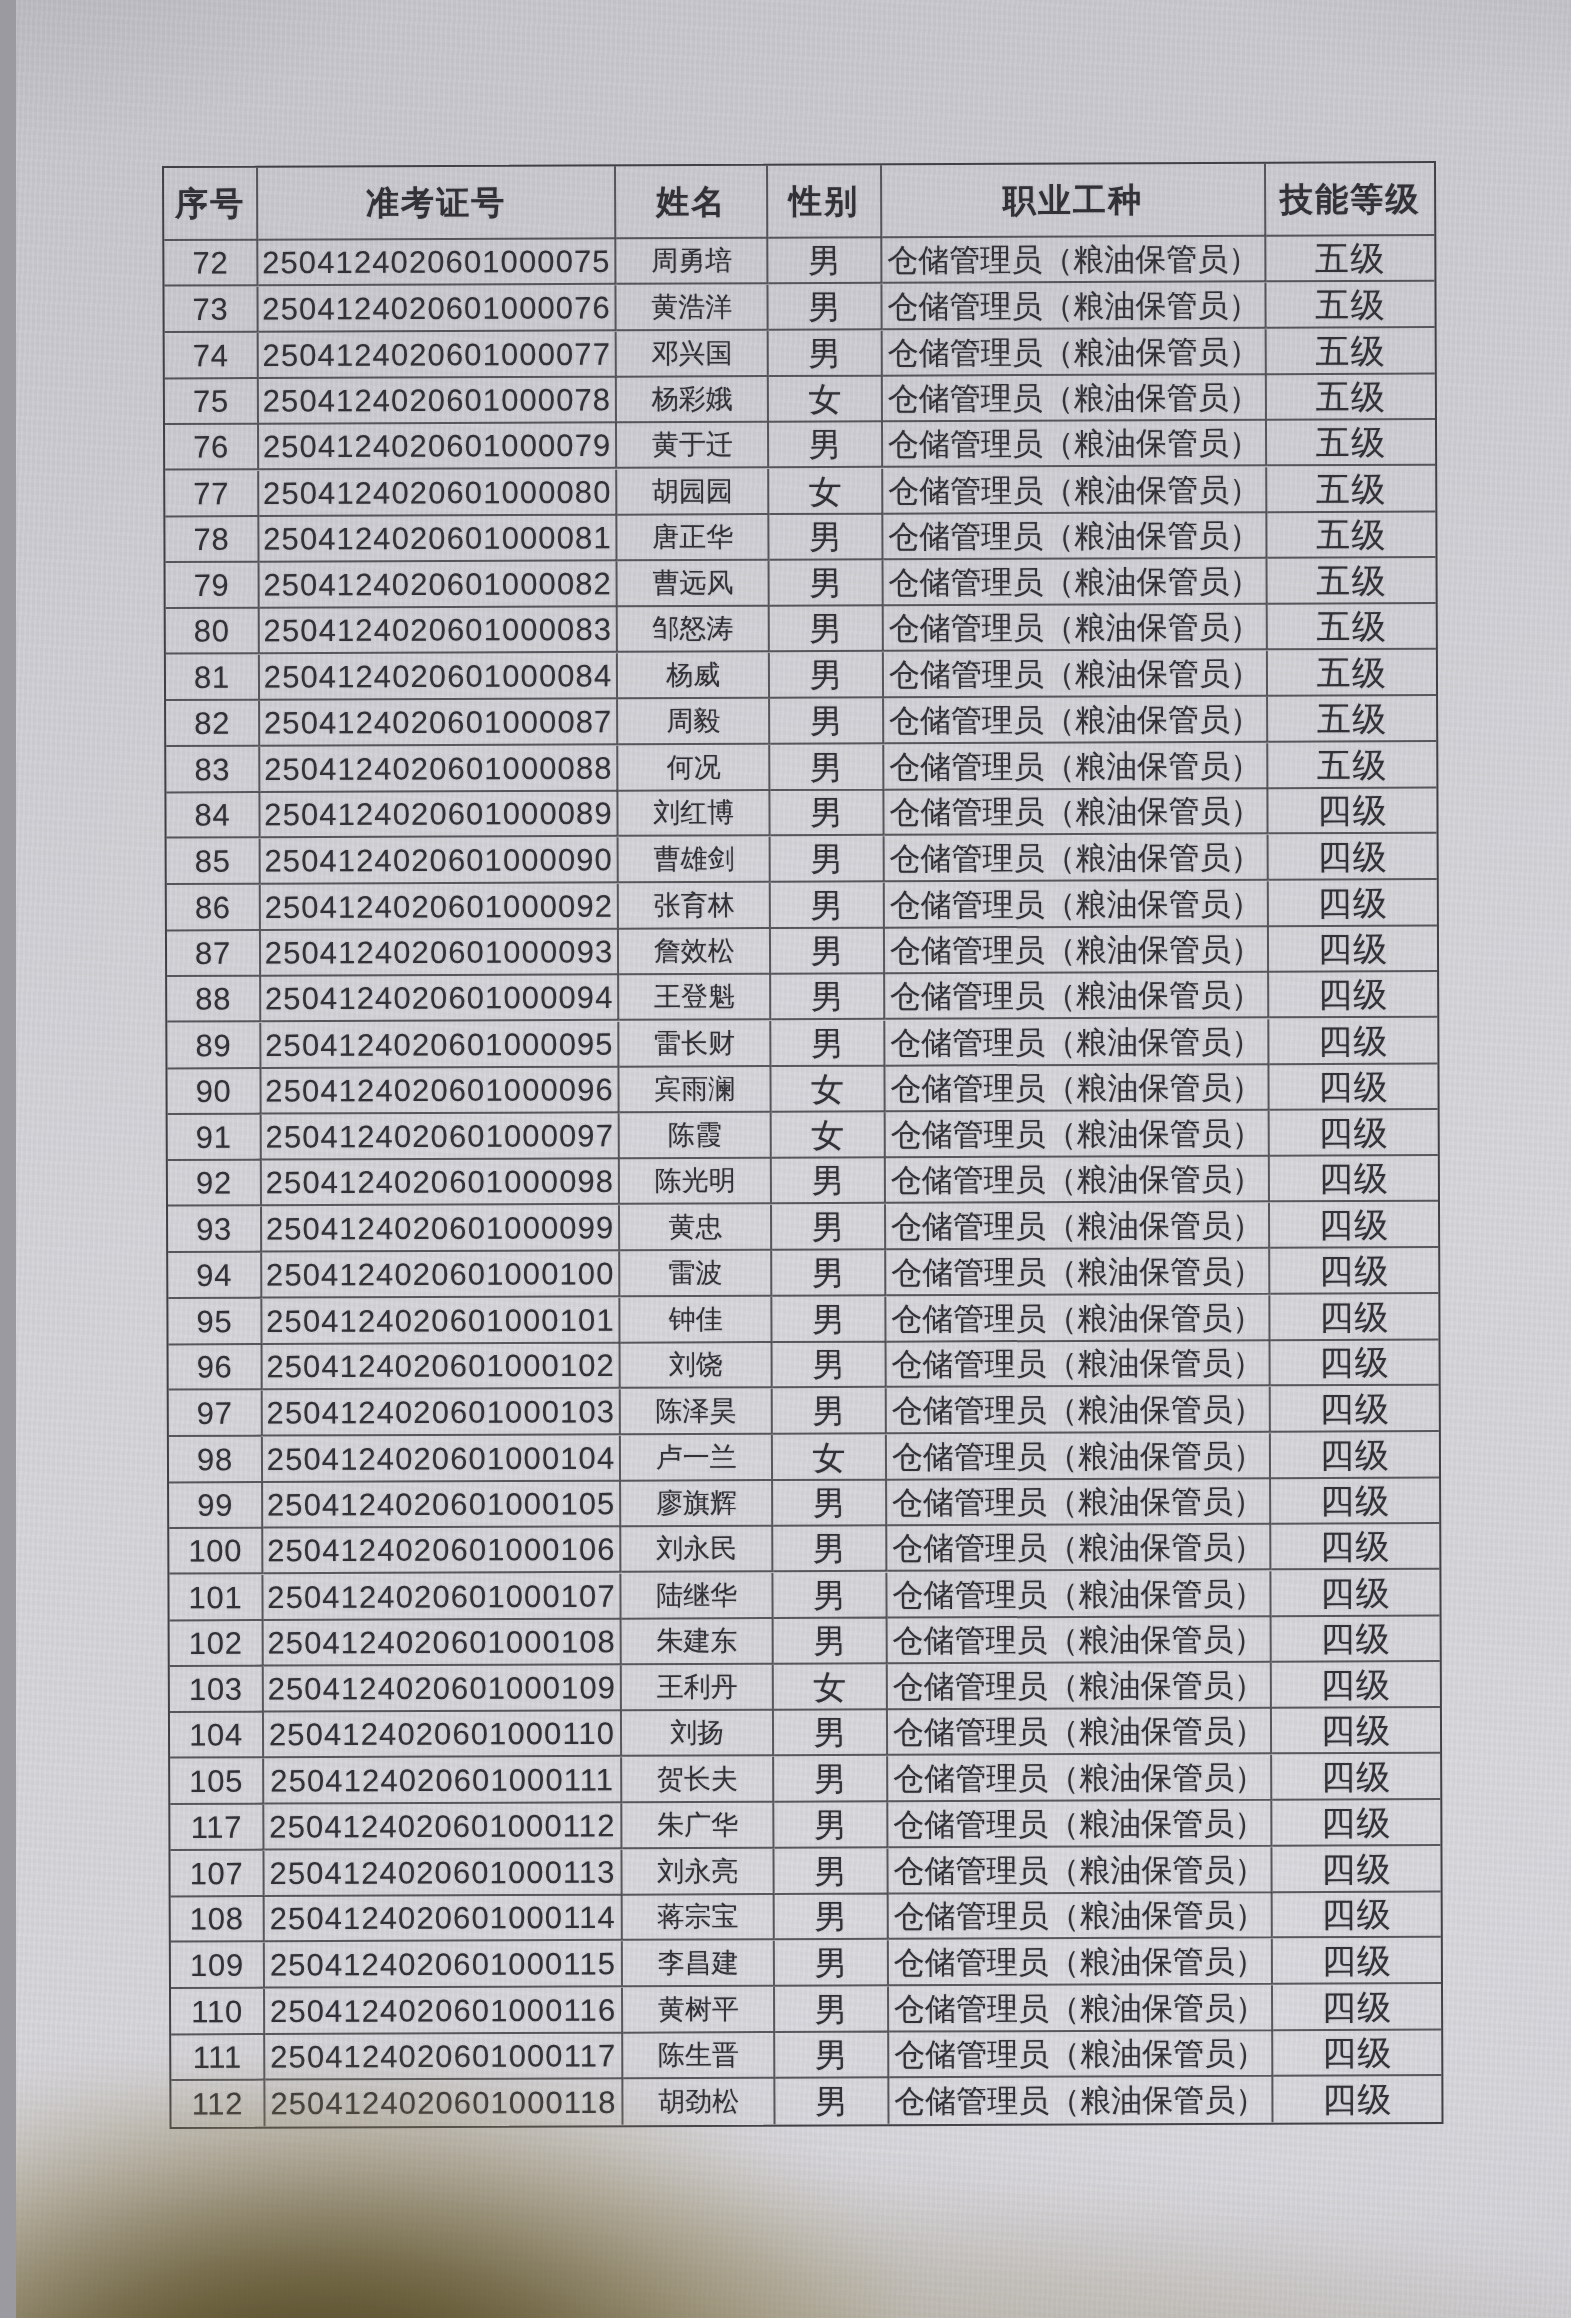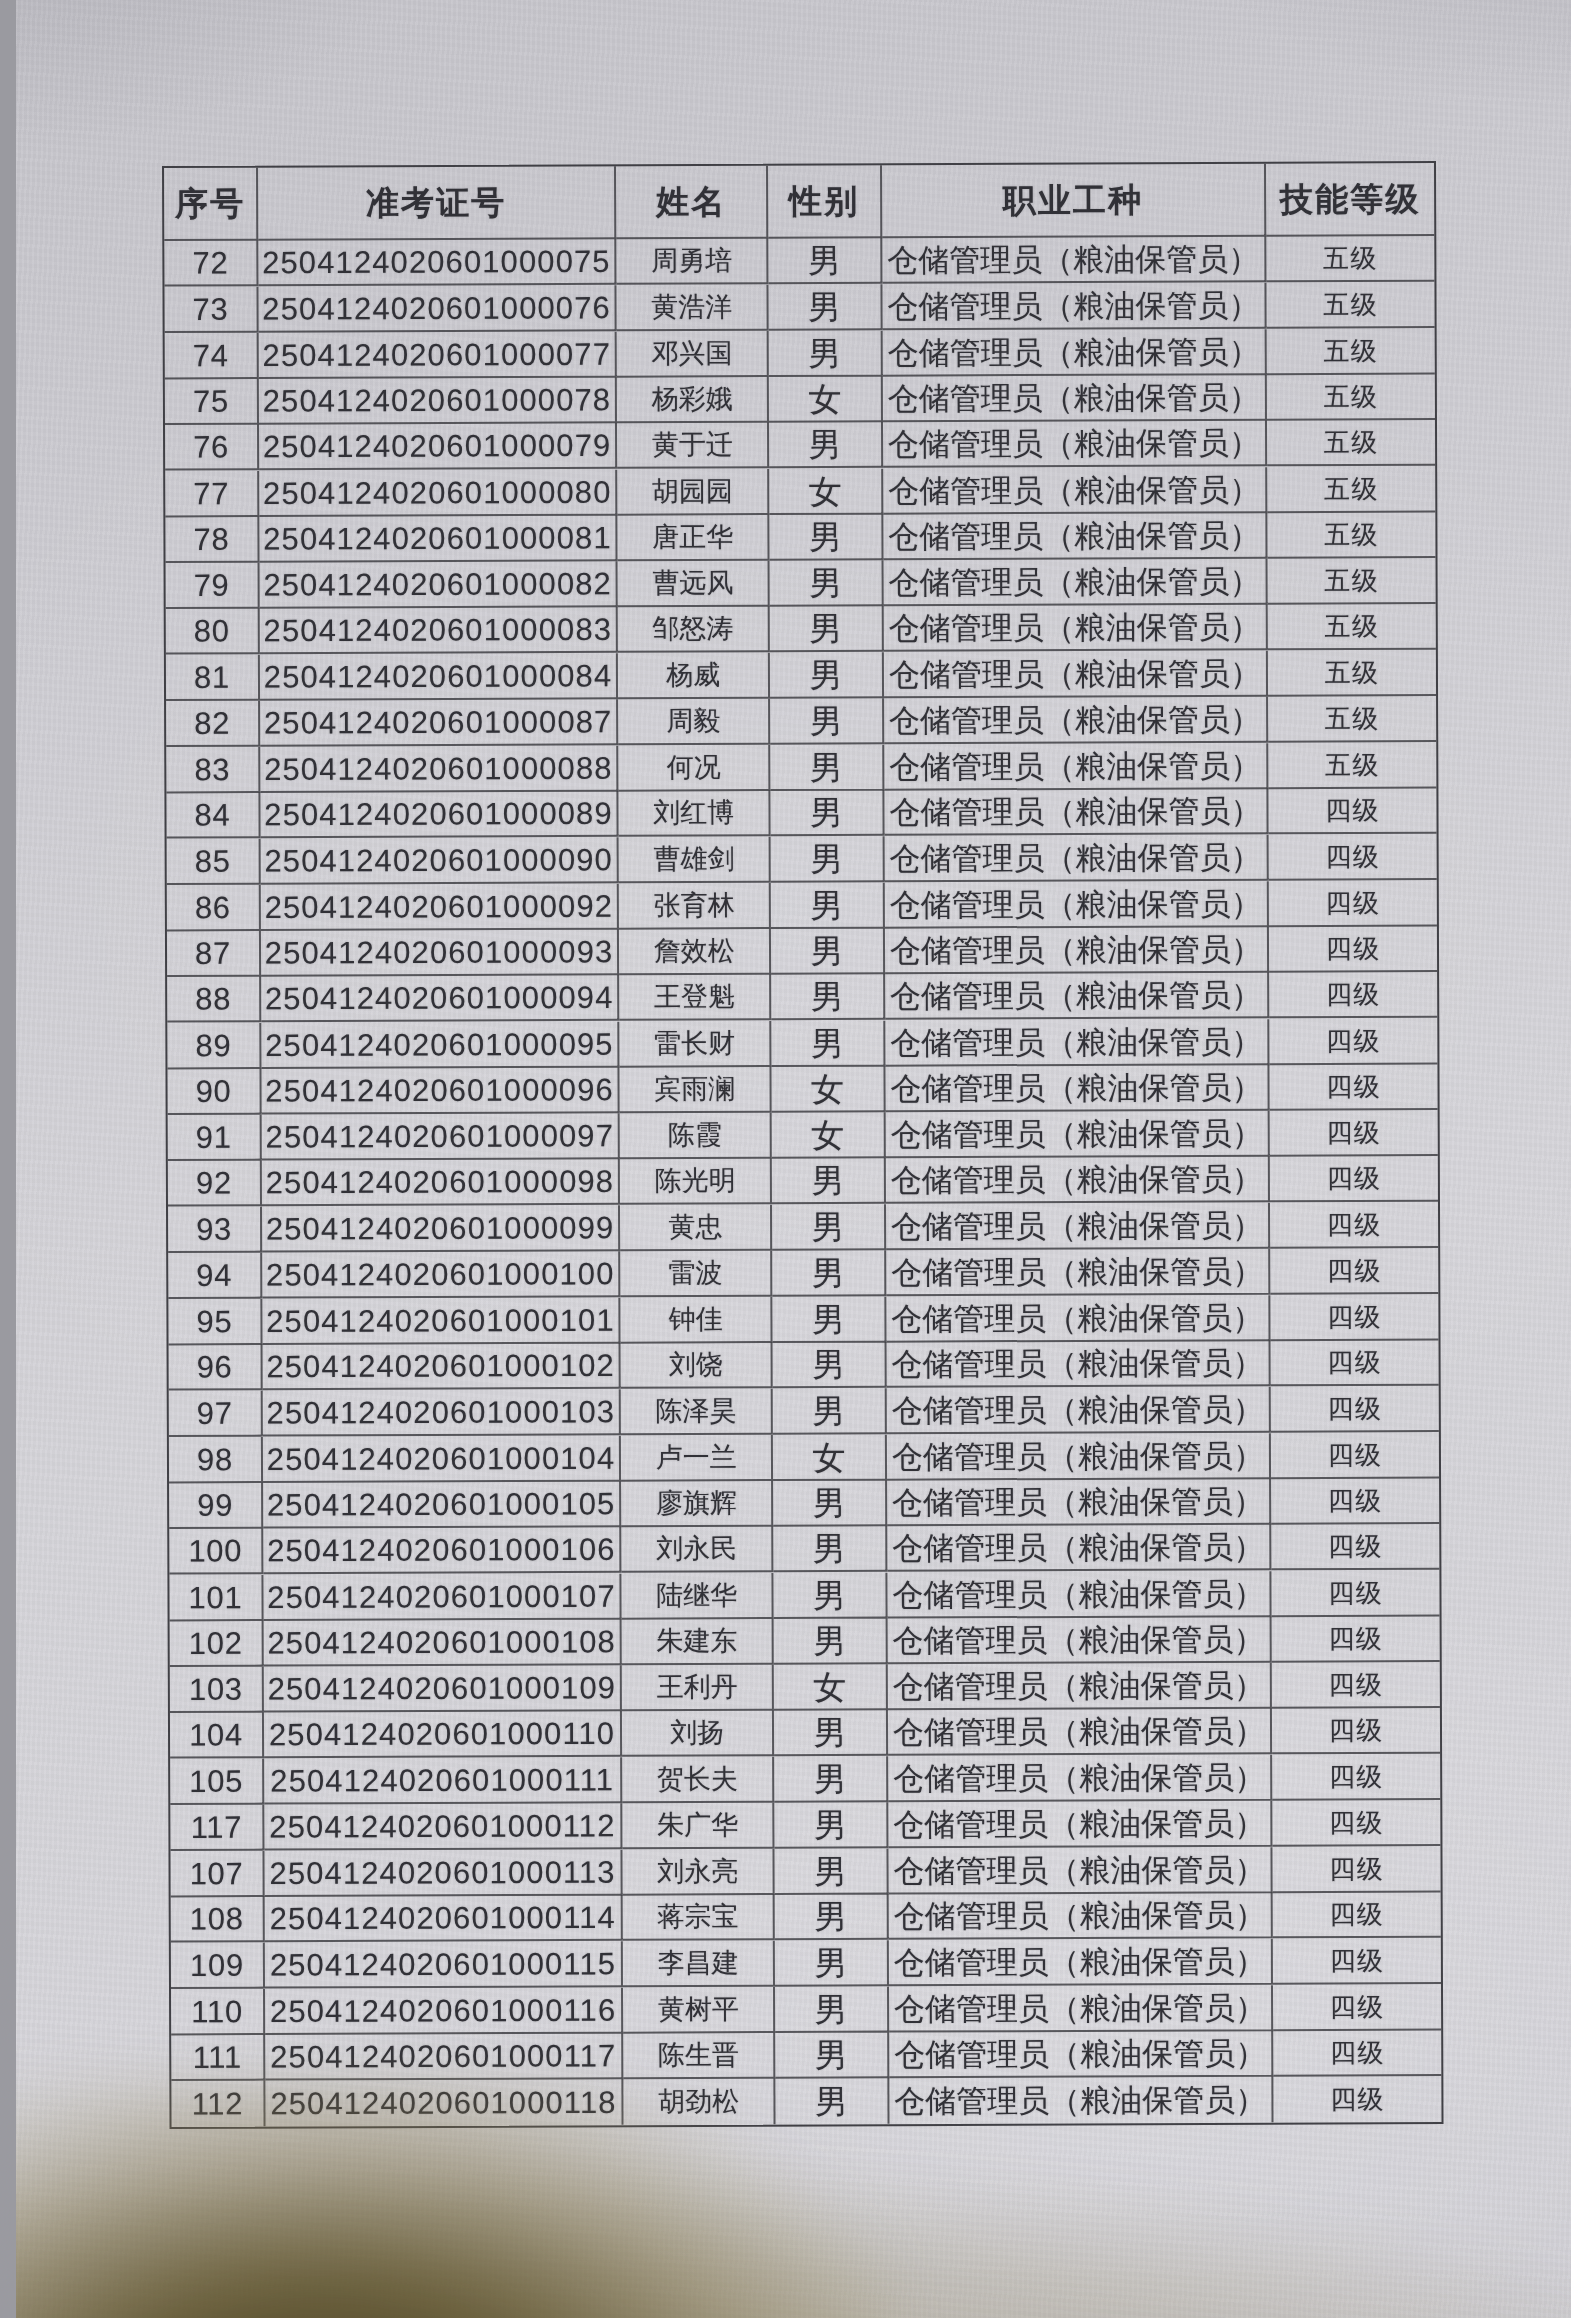--- a/index.html
+++ b/index.html
@@ -71,21 +71,21 @@
     overflow:hidden;white-space:nowrap;
     line-height:1;
   }
   .cell:last-child{border-right:none;text-align:center;}
   .row:last-child .cell{border-bottom:none;}
   .col-no{width:7.4%;font-size:31px;letter-spacing:0.7px;}
   .col-ticket{width:28.2%;font-size:31px;letter-spacing:1.1px;}
   .col-name{width:12.0%;font-size:27px;}
   .col-gender{width:8.9%;font-size:33px;}
   .col-occupation{width:30.3%;font-size:31px;}
-  .col-level{width:13.2%;font-size:26px;letter-spacing:1.4px;}
+  .col-level{width:13.2%;font-size:34px;letter-spacing:1.4px;}
   .hrow .cell{font-size:33px;font-weight:bold;letter-spacing:2.1px;}
   
   .row:nth-child(3n){transform:translateY(0.4px);}
   .row:nth-child(4n+1){transform:translateY(-0.4px);}
 </style>
 </head>
 <body>
 
 <div class="photo">
   <div class="grain"></div>

